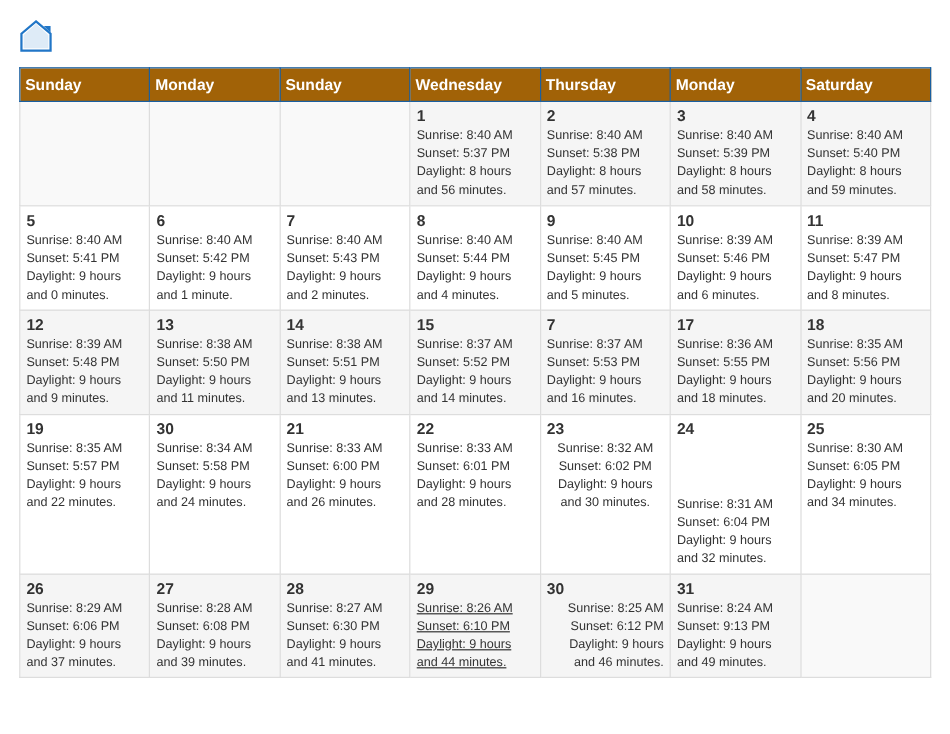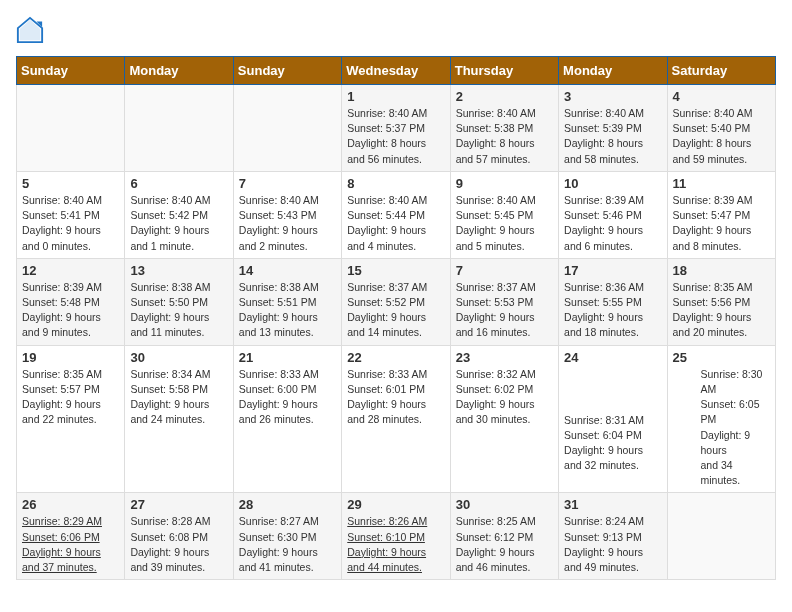--- a/index.html
+++ b/index.html
@@ -289,44 +289,44 @@
         </td>
         <td>
           <span class="day-number">22</span>
           <div class="day-info" style="white-space: pre-line;">Sunrise: 8:33 AM
 Sunset: 6:01 PM
 Daylight: 9 hours
 and 28 minutes.</div>
         </td>
         <td>
           <span class="day-number">23</span>
-          <div class="day-info" style="white-space: pre-line;">Sunrise: 8:32 AM
+          <div class="day-info" style="white-space: pre-line; text-align: center;">Sunrise: 8:32 AM
 Sunset: 6:02 PM
 Daylight: 9 hours
 and 30 minutes.</div>
         </td>
         <td>
           <span class="day-number">24</span>
           <div class="day-info" style="white-space: pre-line; margin-top: 48px;">Sunrise: 8:31 AM
 Sunset: 6:04 PM
 Daylight: 9 hours
 and 32 minutes.</div>
         </td>
         <td>
           <span class="day-number">25</span>
-          <div class="day-info" style="white-space: pre-line; margin-left: 28px;">Sunrise: 8:30 AM
+          <div class="day-info" style="white-space: pre-line;">Sunrise: 8:30 AM
 Sunset: 6:05 PM
 Daylight: 9 hours
 and 34 minutes.</div>
         </td>
       </tr>
       <tr>
         <td>
           <span class="day-number">26</span>
-          <div class="day-info" style="white-space: pre-line; text-decoration: underline;">Sunrise: 8:29 AM
+          <div class="day-info" style="white-space: pre-line;">Sunrise: 8:29 AM
 Sunset: 6:06 PM
 Daylight: 9 hours
 and 37 minutes.</div>
         </td>
         <td>
           <span class="day-number">27</span>
           <div class="day-info" style="white-space: pre-line;">Sunrise: 8:28 AM
 Sunset: 6:08 PM
 Daylight: 9 hours
 and 39 minutes.</div>
@@ -340,21 +340,21 @@
         </td>
         <td>
           <span class="day-number">29</span>
           <div class="day-info" style="white-space: pre-line; text-decoration: underline;">Sunrise: 8:26 AM
 Sunset: 6:10 PM
 Daylight: 9 hours
 and 44 minutes.</div>
         </td>
         <td>
           <span class="day-number">30</span>
-          <div class="day-info" style="white-space: pre-line;">Sunrise: 8:25 AM
+          <div class="day-info" style="white-space: pre-line; text-align: right;">Sunrise: 8:25 AM
 Sunset: 6:12 PM
 Daylight: 9 hours
 and 46 minutes.</div>
         </td>
         <td>
           <span class="day-number">31</span>
           <div class="day-info" style="white-space: pre-line;">Sunrise: 8:24 AM
 Sunset: 9:13 PM
 Daylight: 9 hours
 and 49 minutes.</div>

